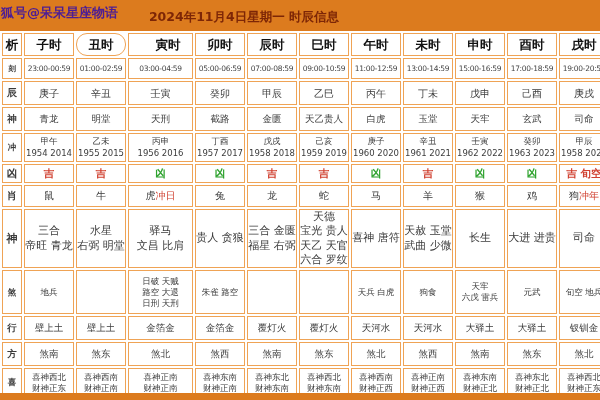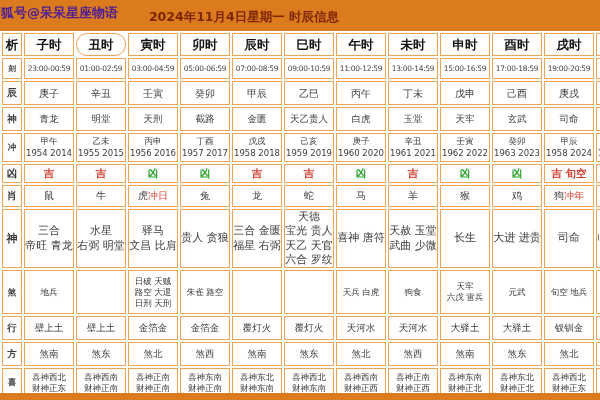--- a/index.html
+++ b/index.html
@@ -46,21 +46,21 @@
     <div class="watermark">狐号@呆呆星座物语</div>
     <div class="banner-title">2024年11月4日星期一 时辰信息</div>
   </div>
 
   <table class="grid">
     <tbody id="tbody">
         <tr class="r-head">
           <td class="rowlab" style="width: 18px;">析</td>
           <td style="width: 48px;">子时</td>
           <td style="width: 48px; border-radius: 11px;">丑时</td>
-          <td style="width: 48px;">寅时</td>
+          <td style="width: 48px; padding-left: 15px;">寅时</td>
           <td style="width: 48px;">卯时</td>
           <td style="width: 48px;">辰时</td>
           <td style="width: 48px;">巳时</td>
           <td style="width: 48px;">午时</td>
           <td style="width: 48px;">未时</td>
           <td style="width: 48px;">申时</td>
           <td style="width: 48px;">酉时</td>
           <td style="width: 48px;">戌时</td>
           <td style="width: 48px;">亥时</td>
         </tr>

